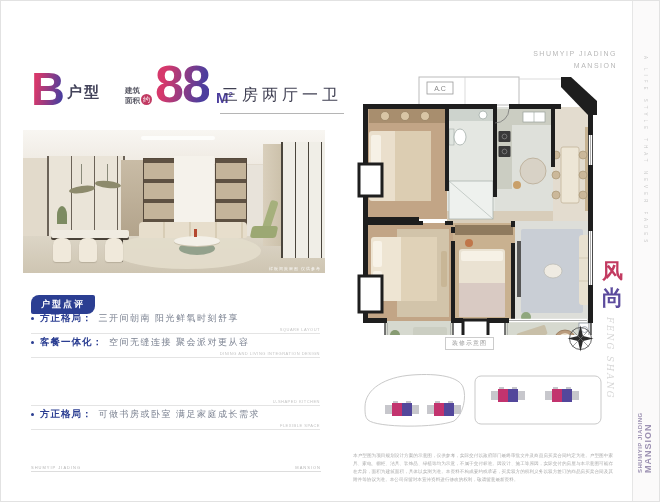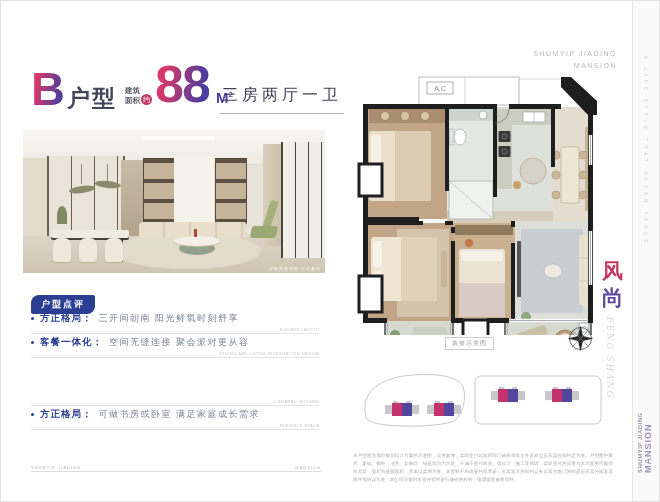--- a/index.html
+++ b/index.html
@@ -6,21 +6,21 @@
   .page{position:relative;width:660px;height:502px;background:#fff;border:1px solid #e2e2e2;
         box-sizing:border-box;overflow:hidden;font-family:"Liberation Sans",sans-serif;margin:0 auto;}
   .abs{position:absolute;}
 
   
   .grad-text{background:linear-gradient(100deg,#D6386B 20%,#4C3E9E 85%);color:#B03A77;}
   @supports ((-webkit-background-clip:text) or (background-clip:text)){
     .grad-text{-webkit-background-clip:text;background-clip:text;color:transparent;}
   }
   .b-letter{left:30px;top:64px;font-size:47px;font-weight:800;line-height:1;}
-  .unit-word{left:66px;top:82px;font-size:23px;font-weight:700;color:#43435A;letter-spacing:2px;}
+  .unit-word{left:66px;top:82px;font-size:15px;font-weight:700;color:#43435A;letter-spacing:2px;}
   .area-label{left:124px;top:85px;font-size:7.5px;color:#5a5a66;line-height:1.3;text-align:center;font-weight:700;}
   .area-approx{left:140px;top:93px;width:11px;height:11px;border-radius:50%;background:#C13A62;
                color:#fff;font-size:7px;line-height:11px;text-align:center;}
   .area-value{left:154px;top:57px;font-size:52px;font-weight:800;line-height:1;letter-spacing:-2px;}
   .area-unit{left:215px;top:88px;font-size:15px;font-weight:700;color:#4C3E9E;}
   .area-unit sup{font-size:8px;}
   .rooms-box{left:219px;top:84px;font-size:16px;letter-spacing:4px;color:#3F3F52;
              padding:0 2px 7px 2px;border-bottom:1px solid #b5b5b5;}
 
   

